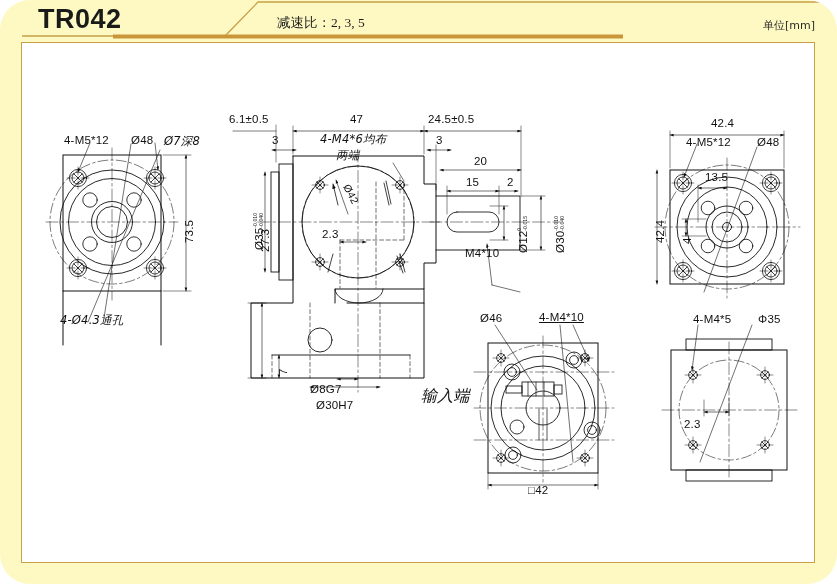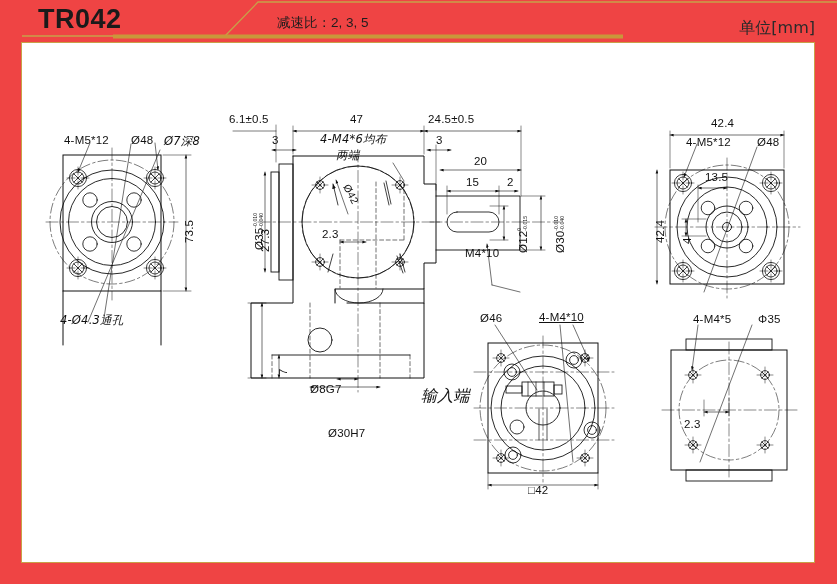--- a/index.html
+++ b/index.html
@@ -4,23 +4,24 @@
 <style>
   html, body {
     margin: 0;
     padding: 0;
     background: #ffffff;
   }
   #page {
     position: relative;
     width: 837px;
     height: 584px;
-    background: #ef4444;
+    background: #fef9c3;
     font-family: "Liberation Sans", "DejaVu Sans", sans-serif;
     overflow: hidden;
+    border-radius: 30px;
   }
 
   
   #header {
     position: absolute;
     left: 0; top: 0;
     width: 837px; height: 44px;
   }
   #title-text {
     position: absolute;
@@ -30,26 +31,26 @@
     letter-spacing: 0.5px;
     color: #1a1a1a;
     font-family: "Liberation Sans", "DejaVu Sans", sans-serif;
   }
   #ratio-text {
     position: absolute;
     left: 277px; top: 14px;
     font-size: 13.5px;
     color: #1d1d1d;
     white-space: nowrap;
-    font-family: Liberation Sans, sans-serif;
+    font-family: Liberation Serif, serif;
   }
   #unit-text {
     position: absolute;
     right: 22px; top: 18px;
-    font-size: 16px;
+    font-size: 11px;
     color: #2a2a2a;
     white-space: nowrap;
     font-family: "DejaVu Sans", "Liberation Sans", sans-serif;
   }
 
   
   #frame {
     position: absolute;
     left: 21px; top: 42px;
     width: 794px; height: 521px;
@@ -386,21 +387,21 @@
   <div class="lbl" style="left:466px; top:176px;">15</div>
   <div class="lbl" style="left:507px; top:176px;">2</div>
   <div class="lbl" style="left:322px; top:228px;">2.3</div>
   <div class="lbl cjk" style="left:320px; top:132px;">4-M4*6均布</div>
   <div class="lbl cjk" style="left:336px; top:148px;">两端</div>
   <div class="lbl sm" style="left:352px; top:182px; transform:rotate(63deg); transform-origin:left top;">Ø42</div>
   <div class="lbl" style="left:465px; top:247px;">M4*10</div>
   <div class="lbl rot90" style="left:259px; top:252px;">27.3</div>
   <div class="lbl rot90" style="left:277px; top:375px;">7</div>
   <div class="lbl" style="left:310px; top:383px;">Ø8G7</div>
-  <div class="lbl" style="left:328px; top:399px;margin-top:28px;">Ø30H7</div>
+  <div class="lbl" style="left:316px; top:399px;">Ø30H7</div>
   <div class="lbl cjk" style="left:421px; top:386px; font-size:16px;">输入端</div>
 
   <div class="rot90" style="position:absolute; left:249px; top:250px;">
     <span class="lbl" style="position:static;">Ø35</span><span class="tolbox">
       <span class="lbl tiny" style="position:static; display:block;">-0.010</span>
       <span class="lbl tiny" style="position:static; display:block;">-0.040</span>
     </span>
   </div>
 
   <div class="rot90" style="position:absolute; left:513px; top:253px;">

